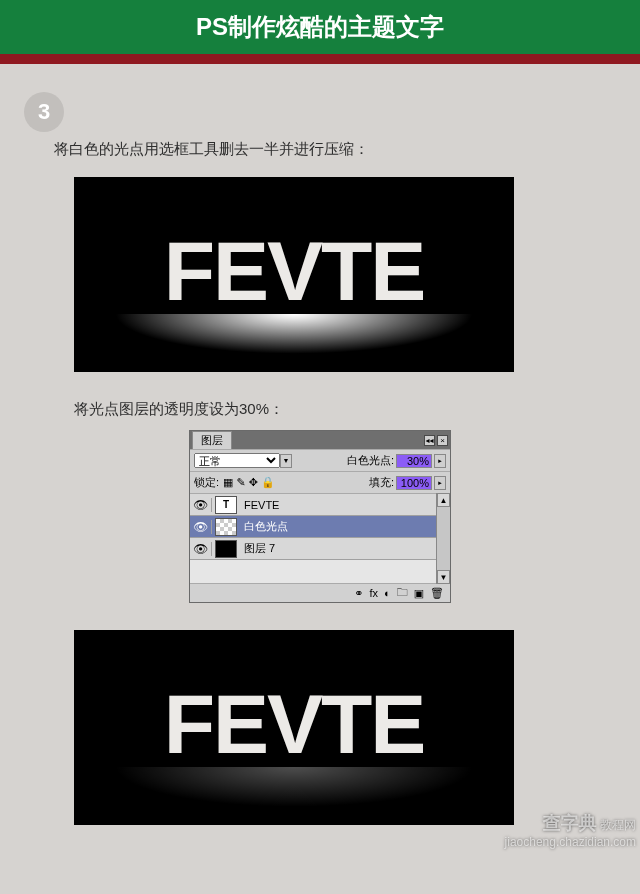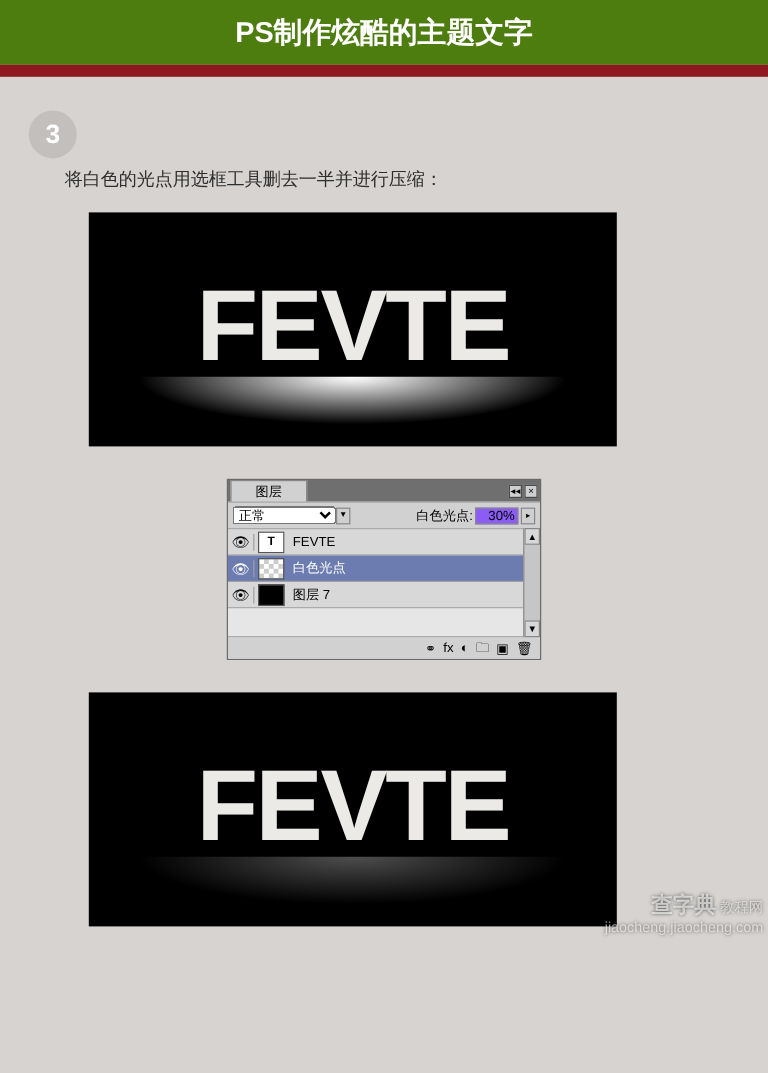--- a/index.html
+++ b/index.html
@@ -3,21 +3,21 @@
   <meta charset="utf-8">
   <style>
     * { margin: 0; padding: 0; box-sizing: border-box; }
     body {
       width: 640px;
       background: #d6d3d0;
       font-family: "Microsoft YaHei", Arial, sans-serif;
       position: relative;
     }
     .header {
-      background: #4d7c0f;
+      background: #15803d;
       color: #fff;
       text-align: center;
       padding: 11px 0;
       font-size: 24px;
       font-weight: bold;
     }
     .redbar {
       height: 10px;
       background: #8f1820;
       margin-bottom: 28px;
@@ -79,21 +79,21 @@
       font-size: 11px;
       color: #000;
       box-shadow: 0 0 0 1px #6a6a6a;
       background: #d1d1d1;
     }
     .panel-tabs {
       display: flex; align-items: center; justify-content: space-between;
       background: #6f6f6f; height: 18px; padding: 0 2px;
     }
     .panel-tab {
-      background: #d1d1d1; color: #000; padding: 1px 20px;
+      background: #d1d1d1; color: #000; padding: 1px 8px;
       border-top: 1px solid #888; border-left: 1px solid #888; border-right: 1px solid #888;
       font-size: 11px;
     }
     .panel-tabicons { display:flex; gap:2px; }
     .mini { width:11px; height:11px; background:#cfcfcf; border:1px solid #4a4a4a; display:flex; align-items:center; justify-content:center; font-size:8px; }
     .panel-row1, .panel-row2 {
       display: flex; align-items: center; padding: 3px 4px;
       border-top: 1px solid #aaa;
     }
     .panel select {
@@ -139,21 +139,21 @@
       font-size: 11px;
     }
     .layers-area { display:flex; }
     .layers-list { flex:1; }
     .vtrack { width:14px; background:#c6c6c6; border-left:1px solid #888; display:flex; flex-direction:column; }
     .vbtn { height:14px; border:1px solid #888; background:#d8d8d8; font-size:8px; display:flex; align-items:center; justify-content:center; }
     .vtrack-mid { flex:1; }
 
     .watermark {
       position: absolute;
-      right: 4px; bottom: 20px;
+      right: 4px; bottom: 4px;
       color: rgba(255,255,255,0.6);
       font-size: 12px;
       text-align: right;
       line-height: 1.2;
       text-shadow: 0 0 3px rgba(0,0,0,0.6);
     }
     .watermark .big { font-size: 18px; font-weight:bold; }
   </style>
 </head>
 <body>
@@ -165,37 +165,50 @@
   <div class="step-head">
     <div class="step-num">3</div>
   </div>
   <div class="step-body">将白色的光点用选框工具删去一半并进行压缩：</div>
 
   <div class="showcase s1">
     <div class="glow"></div>
     <div class="fevte">FEVTE</div>
   </div>
 
+  <div class="step-body" style="margin-left:50px;">将光点图层的透明度设为30%：</div>
 
   <div class="panel-wrap">
     <div class="panel">
       <div class="panel-tabs">
         <span class="panel-tab">图层</span>
         <span class="panel-tabicons">
           <span class="mini">◂◂</span>
           <span class="mini">×</span>
         </span>
       </div>
       <div class="panel-row1">
         <select>
           <option>正常</option>
         </select>
         <span class="tri">▼</span>
         <span class="lbl">白色光点:</span>
         <span class="valbox">30%</span>
+        <span class="tri">▸</span>
+      </div>
+      <div class="panel-row2">
+        <span>锁定:</span>
+        <span class="lockicons">
+          <span>▦</span>
+          <span>✎</span>
+          <span>✥</span>
+          <span>🔒</span>
+        </span>
+        <span class="lbl">填充:</span>
+        <span class="valbox">100%</span>
         <span class="tri">▸</span>
       </div>
       <div class="layers-area">
         <div class="layers-list">
           <div class="layers">
             <div class="layer">
               <div class="eye">👁</div>
               <div class="thumb t-text">T</div>
               <div class="layer-name">FEVTE</div>
             </div>
@@ -231,14 +244,14 @@
 
   <div class="showcase s2">
     <div class="glow"></div>
     <div class="fevte">FEVTE</div>
   </div>
 </div>
 
 <div class="watermark">
   <span class="big">查字典</span>
   <span>教程网</span><br>
-  <span>jiaocheng.jiaocheng.com</span>
+  <span>jiaocheng.chazidian.com</span>
 </div>
 
 </body></html>

